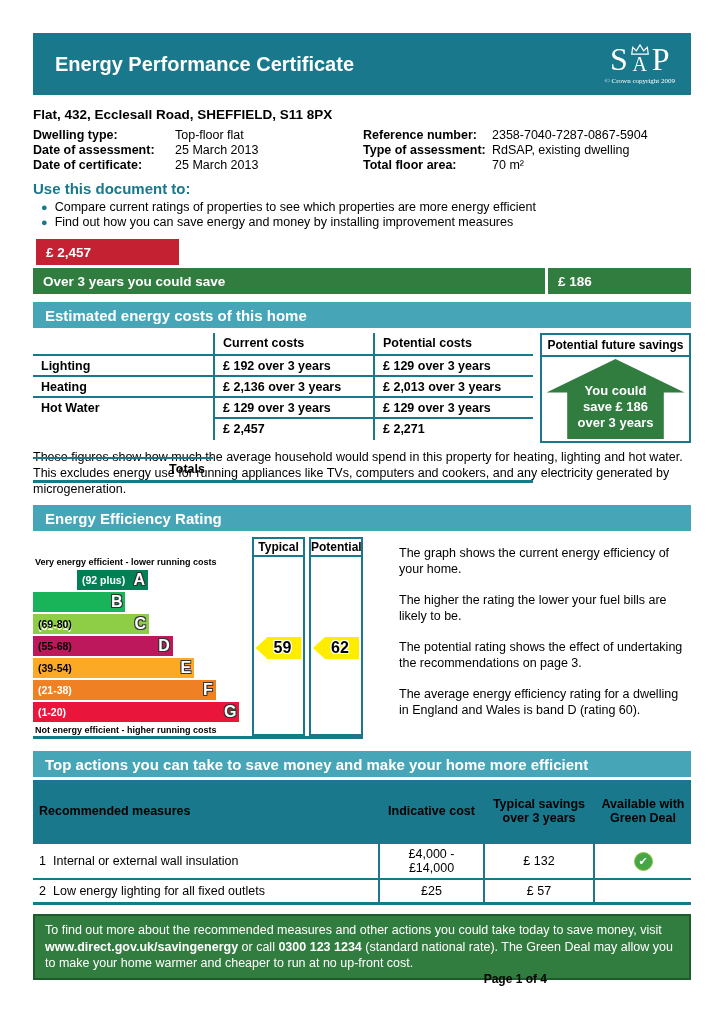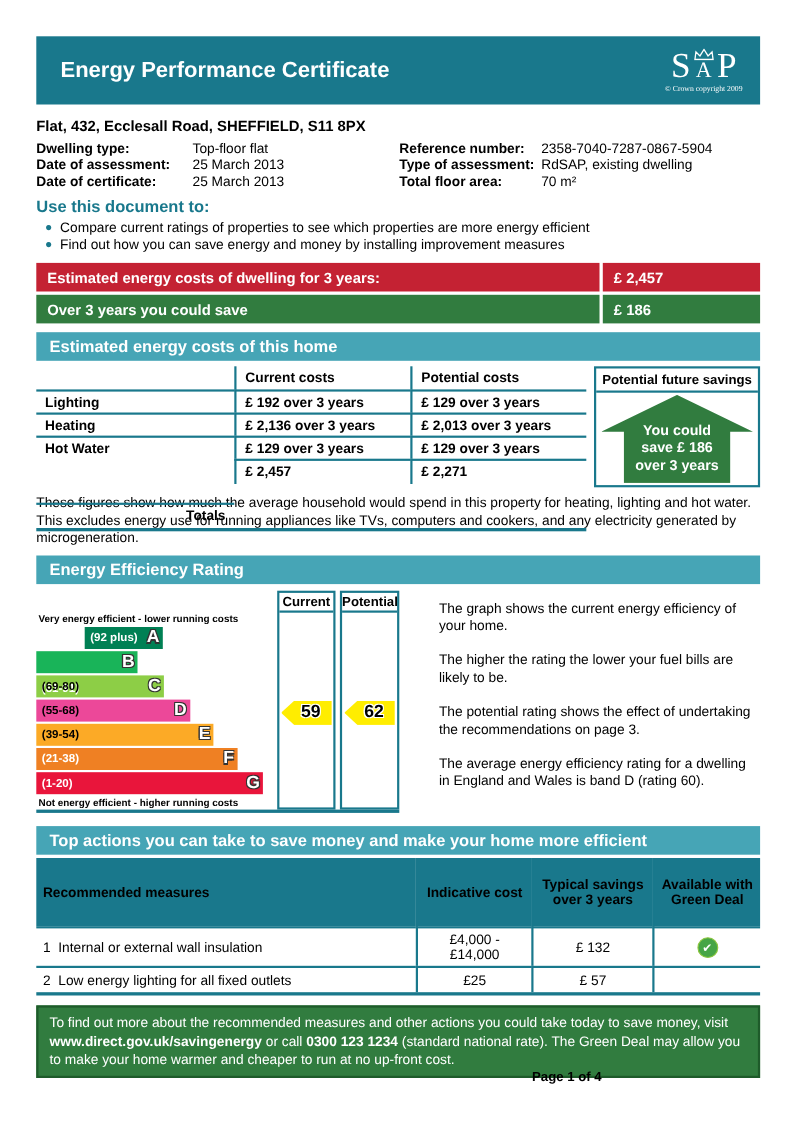--- a/index.html
+++ b/index.html
@@ -143,21 +143,20 @@
       <span class="bullet-dot">●</span>
       <span>Compare current ratings of properties to see which properties are more energy efficient</span>
     </div>
     <div class="bullet-row">
       <span class="bullet-dot">●</span>
       <span>Find out how you can save energy and money by installing improvement measures</span>
     </div>
   </div>
 
   <div class="banner red first">
-    <div class="banner-label" style="background: rgb(196, 34, 51);">Estimated energy costs of dwelling for 3 years:</div>
     <div class="banner-value" style="background: rgb(196, 34, 51);">£ 2,457</div>
   </div>
   <div class="banner green">
     <div class="banner-label" style="background: rgb(49, 124, 63);">Over 3 years you could save</div>
     <div class="banner-value" style="background: rgb(49, 124, 63);">£ 186</div>
   </div>
 
   <div class="sect-banner">Estimated energy costs of this home</div>
 
   <div class="costs-wrap">
@@ -206,40 +205,40 @@
           <span class="band-letter">A</span>
         </div>
         <div class="band" style="width: 43%; background: rgb(25, 180, 89);">
           <span class="band-range" style="color: rgb(255, 255, 255); margin-top: 47px;">(81-91)</span>
           <span class="band-letter">B</span>
         </div>
         <div class="band" style="width: 54%; background: rgb(141, 206, 70);">
           <span class="band-range" style="color: rgb(0, 0, 0);">(69-80)</span>
           <span class="band-letter">C</span>
         </div>
-        <div class="band" style="width: 65%; background: #ec4899;">
+        <div class="band" style="width: 65%; background: #be185d;">
           <span class="band-range" style="color: rgb(0, 0, 0);">(55-68)</span>
           <span class="band-letter">D</span>
         </div>
         <div class="band" style="width: 75%; background: rgb(252, 170, 38);">
           <span class="band-range" style="color: rgb(0, 0, 0);">(39-54)</span>
           <span class="band-letter">E</span>
         </div>
         <div class="band" style="width: 85%; background: rgb(239, 128, 35);">
           <span class="band-range" style="color: rgb(255, 255, 255);">(21-38)</span>
           <span class="band-letter">F</span>
         </div>
         <div class="band" style="width: 96%; background: rgb(233, 21, 59);">
           <span class="band-range" style="color: rgb(255, 255, 255);">(1-20)</span>
           <span class="band-letter">G</span>
         </div>
         <div class="bars-botlabel">Not energy efficient - higher running costs</div>
       </div>
       <div class="rat-col cur">
-        <div class="rat-col-hdr">Current</div>
+        <div class="rat-col-hdr">Typical</div>
         <div class="rating-arrow" id="cur-arrow" style="top: 98px;">
           <span>59</span>
         </div>
       </div>
       <div class="rat-col pot">
         <div class="rat-col-hdr">Potential</div>
         <div class="rating-arrow" id="pot-arrow" style="top: 98px;">
           <span>62</span>
         </div>
       </div>

